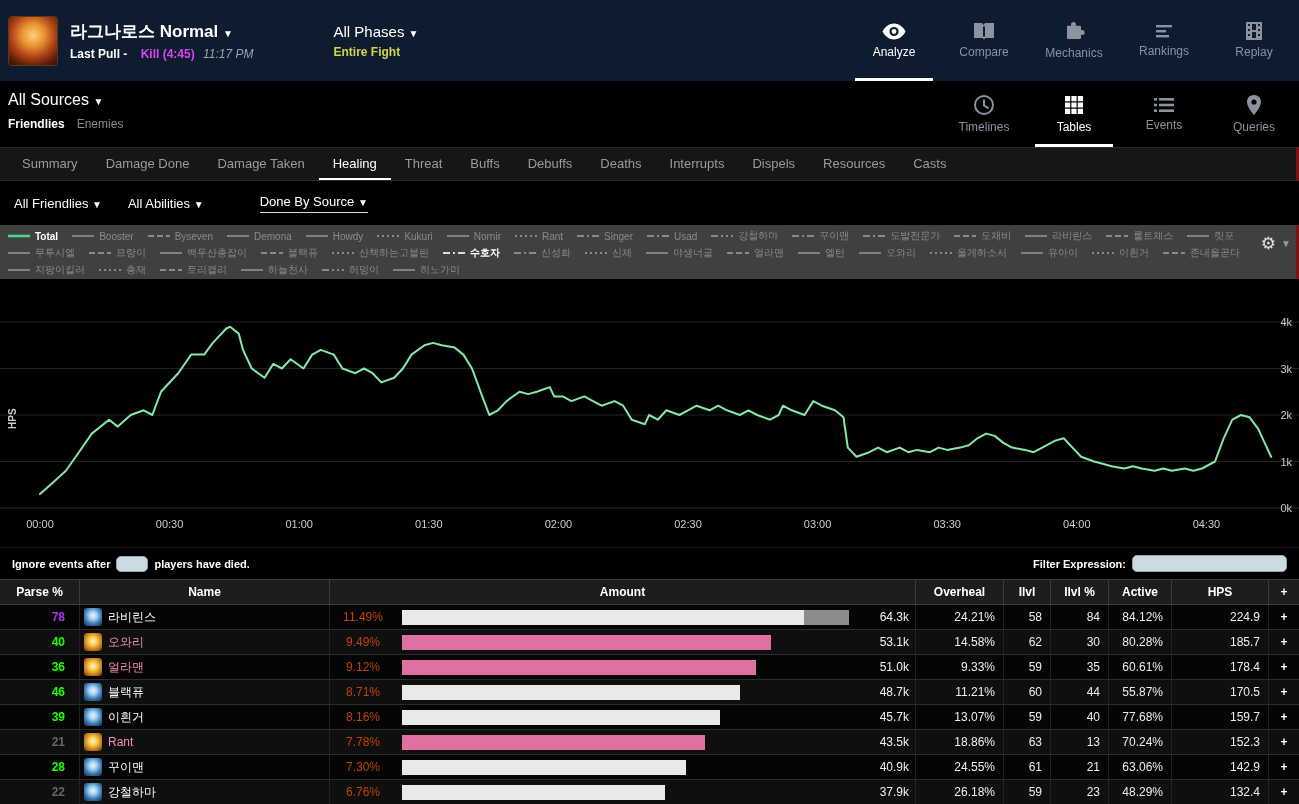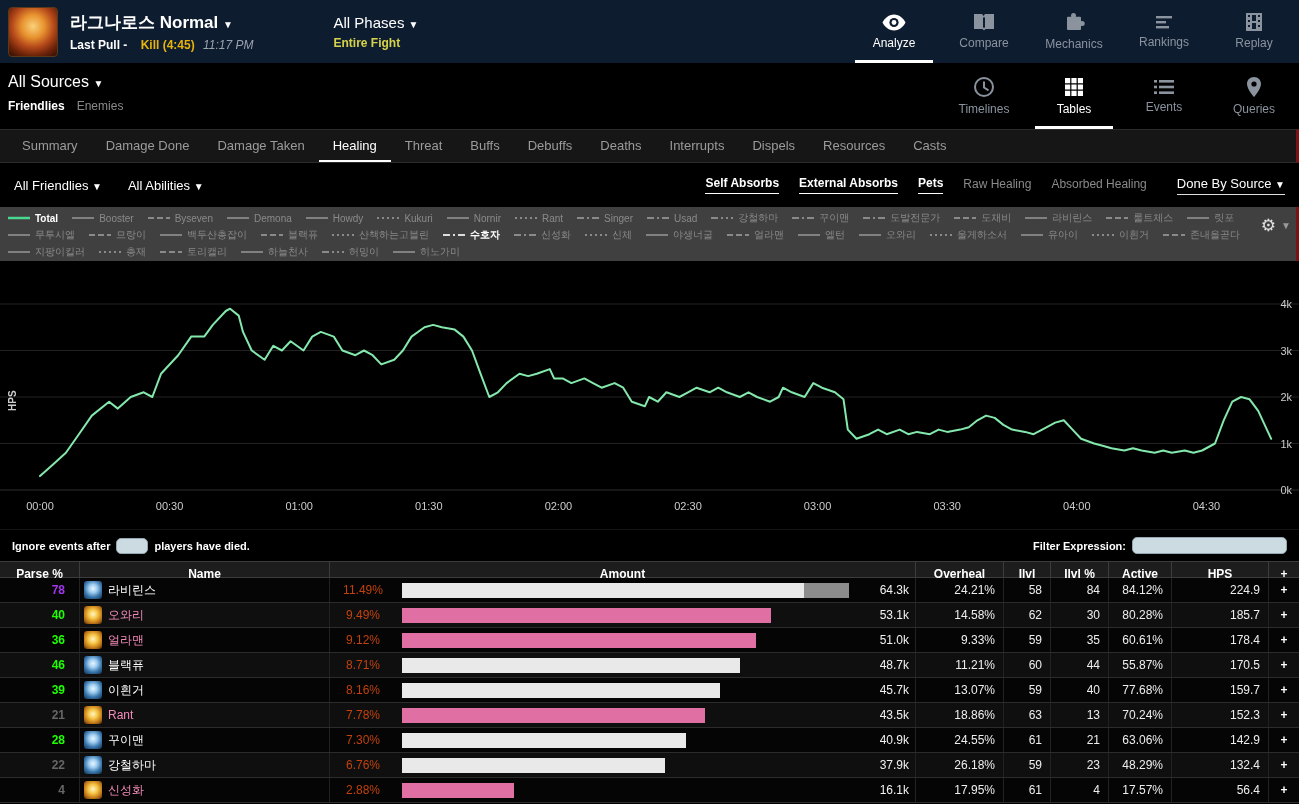--- a/index.html
+++ b/index.html
@@ -5,32 +5,32 @@
   * { box-sizing: border-box; }
   body {
     margin: 0; width: 1299px; height: 804px; overflow: hidden;
     background: #000; color: #ccc;
     font-family: "Liberation Sans", sans-serif;
   }
   .caret { font-size: 10px; color: inherit; }
 
   
   .topbar {
-    height: 63px; background: #0e1c30; display: flex;
+    height: 81px; background: #0e1c30; display: flex;
     justify-content: space-between; align-items: stretch; padding-left: 8px;
   }
   .boss-block { display: flex; align-items: center; gap: 12px; }
   .boss-icon {
     width: 50px; height: 50px; border-radius: 4px; border: 1px solid #5a3a18;
     background: radial-gradient(circle at 50% 38%, #f9d27a 0%, #e8922f 30%, #b4481a 55%, #6b2208 78%, #2e0e03 100%);
   }
   .boss-title { font-size: 17px; font-weight: bold; color: #fff; }
   .boss-sub { font-size: 12px; margin-top: 4px; }
   .boss-sub .pull { color: #fff; font-weight: bold; }
-  .boss-sub .kill { color: #eab308; font-weight: bold; padding-left: 10px; }
+  .boss-sub .kill { color: #d946ef; font-weight: bold; padding-left: 10px; }
   .boss-sub .time { color: #9aa3ad; font-style: italic; margin-left: 5px; }
   .phase-block { margin-left: 68px; align-self: center; }
   .phase-title { font-size: 15px; color: #fff; }
   .phase-sub { font-size: 12px; color: #d6d34b; font-weight: bold; margin-top: 5px; }
 
   .icon-nav { display: flex; }
   .icon-nav .nav-item {
     width: 90px; display: flex; flex-direction: column; align-items: center;
     justify-content: center; gap: 5px; font-size: 12px; color: #8a939e;
     position: relative; cursor: pointer;
@@ -99,21 +99,21 @@
     background: #ccdbe1; outline: none; font-size: 11px; padding: 0 6px;
   }
 
   
   .trow, .thead-row {
     display: grid;
     grid-template-columns: 80px 250px 1fr 88px 47px 58px 63px 97px 30px;
     align-items: center;
   }
   .thead-row {
-    height: 17px; background: #1d1d1d; color: #fff; font-weight: bold;
+    height: 26px; background: #1d1d1d; color: #fff; font-weight: bold;
     font-size: 12px; border-bottom: 1px solid #3c3c3c; border-top: 1px solid #3c3c3c;
   }
   .thead-row .hcell { text-align: center; border-right: 1px solid #3c3c3c; line-height: 25px; height: 25px; }
   .thead-row .hcell:last-child { border-right: none; }
   .trow { height: 25px; font-size: 12px; border-bottom: 1px solid #2c2c2c; background: #050505; }
   .trow:nth-child(even) { background: #0f0f0f; }
   .cell { height: 100%; display: flex; align-items: center; border-right: 1px solid #222; }
   .cell:last-child { border-right: none; }
   .cell.num { justify-content: flex-end; padding-right: 8px; color: #eee; }
   .parse-cell { justify-content: flex-end; padding-right: 14px; font-weight: bold; }
@@ -254,27 +254,20 @@
     <span class="tab">Casts</span>
   </div>
 
 <div class="filter-bar">
   <span class="fdrop">
     <span>All Friendlies</span> <span class="caret">▼</span>
   </span>
   <span class="fdrop">
     <span>All Abilities</span> <span class="caret">▼</span>
   </span>
-  <div class="toggles" id="toggles">
-      <span class="toggle active">Self Absorbs</span>
-      <span class="toggle active">External Absorbs</span>
-      <span class="toggle active">Pets</span>
-      <span class="toggle">Raw Healing</span>
-      <span class="toggle">Absorbed Healing</span>
-    </div>
   <span class="mode-drop">
     <span>Done By Source</span> <span class="caret">▼</span>
   </span>
 </div>
 
 <div class="legend" id="legend">
   <span class="lg-item white">
       <svg width="22" height="6">
         <line x1="0" y1="3" x2="22" y2="3" stroke="#4cd790" stroke-width="2.5"></line>
       </svg>

